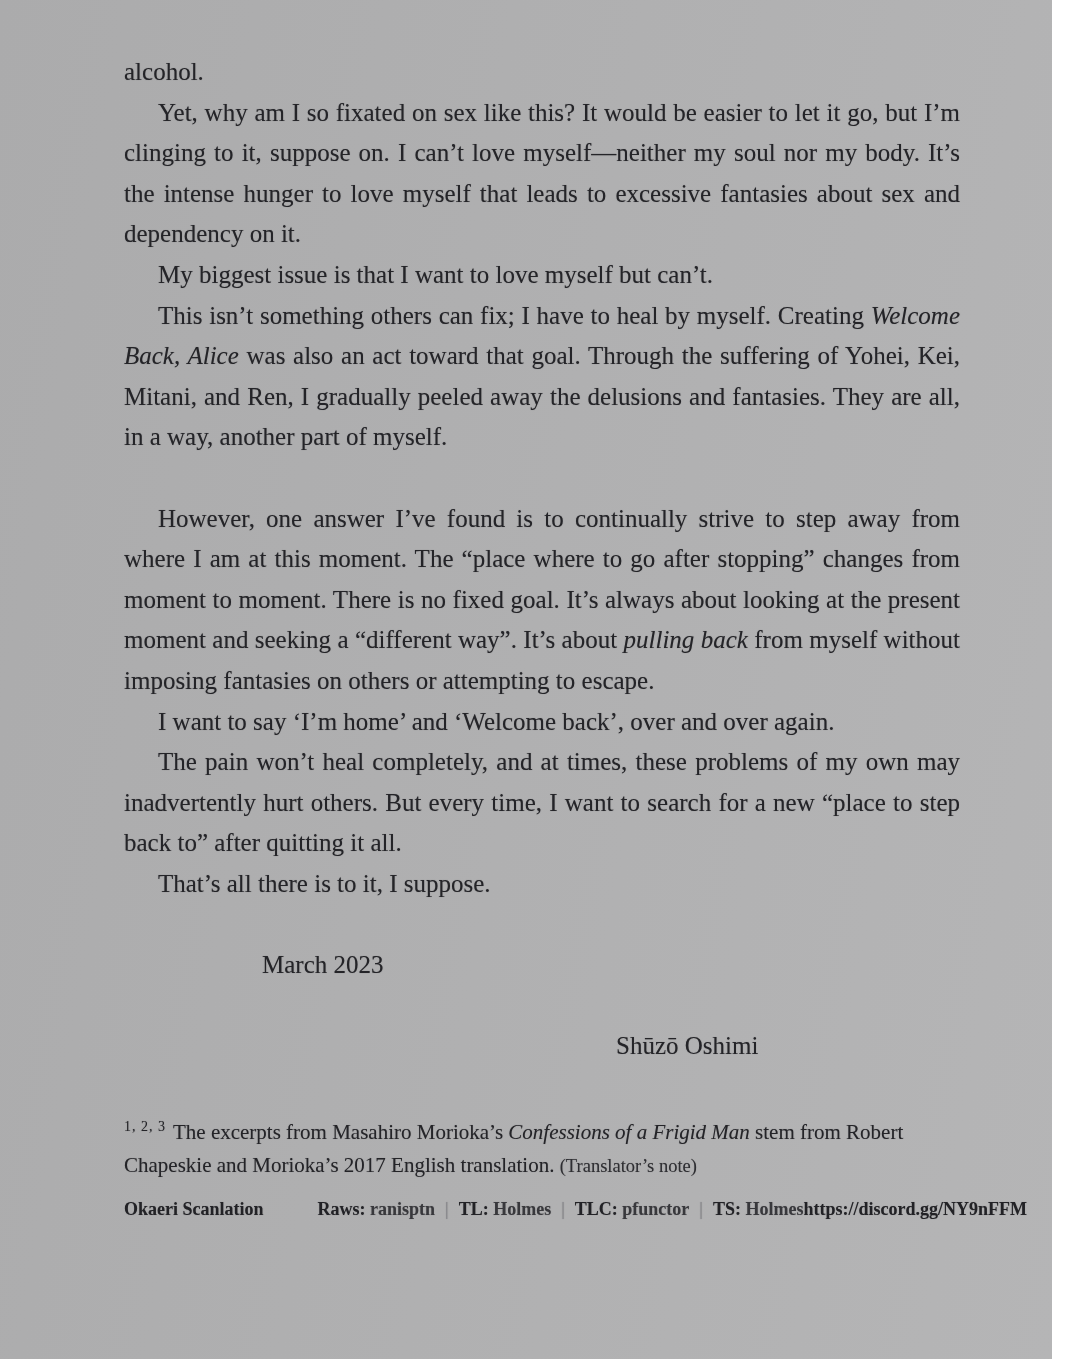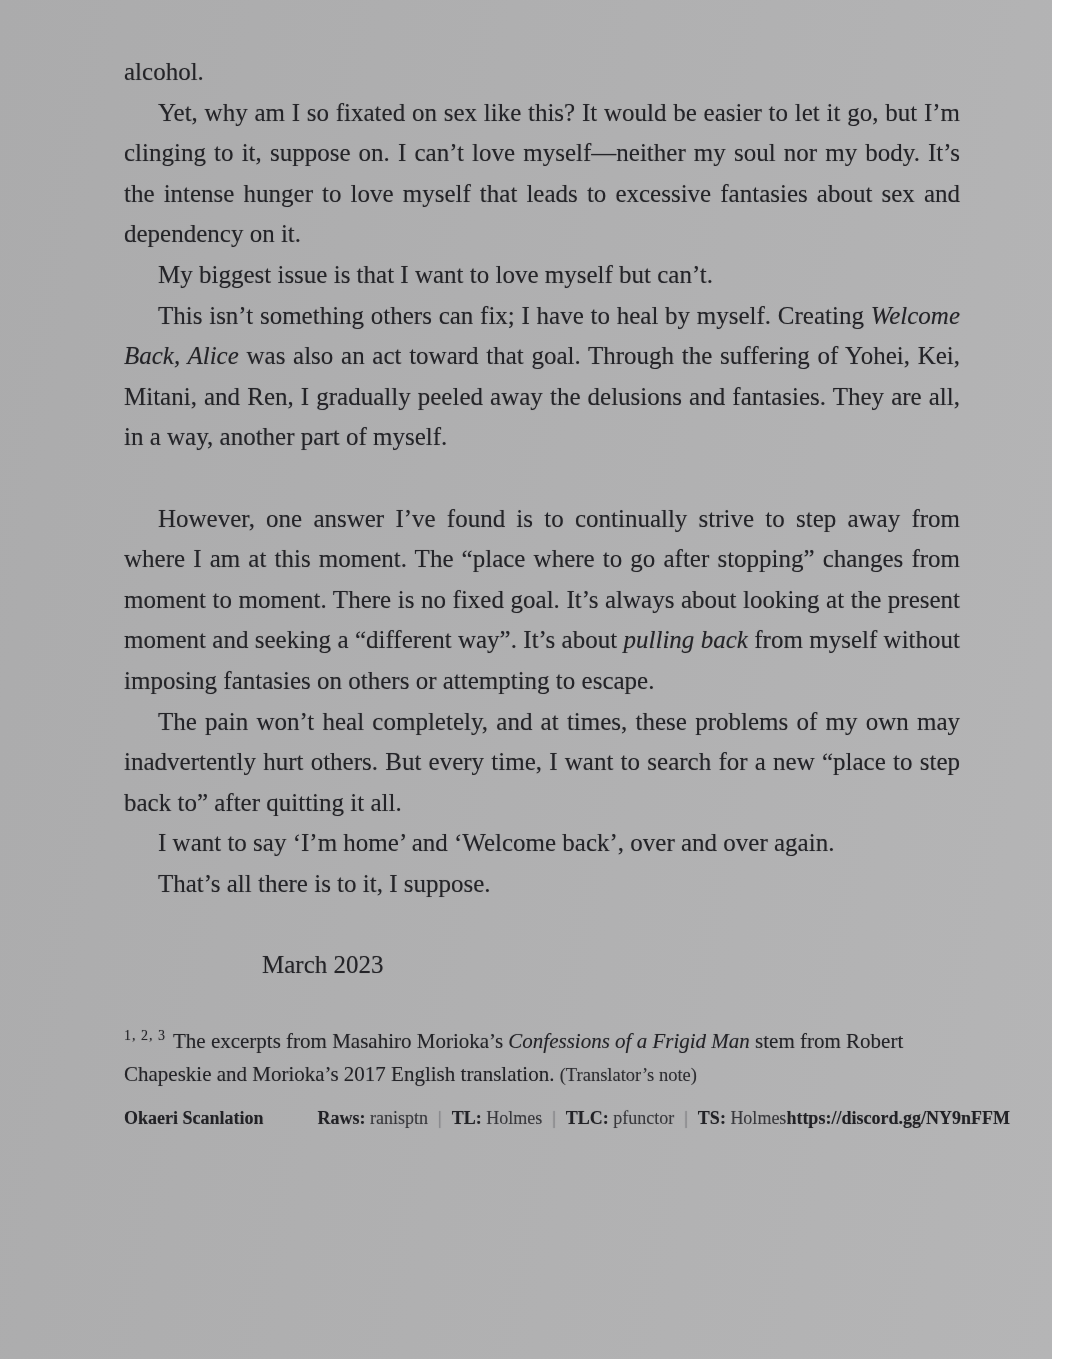--- a/index.html
+++ b/index.html
@@ -21,20 +21,21 @@
     text-align: justify;
     text-shadow: 0 0 1px rgba(40,40,44,0.35);
   }
   .body-text p { margin: 0; text-indent: 34px; }
   .body-text p.no-indent { text-indent: 0; }
   .blank-line { height: 40.6px; }
   .it { font-style: italic; }
   .date-line { text-indent: 0 !important; padding-left: 138px; text-align: left; }
   .sig-line { text-indent: 0 !important; padding-left: 492px; text-align: left; }
   .footnote {
+    margin-top: 50px;
     font-size: 21px;
     line-height: 31px;
     text-align: left;
     text-shadow: 0 0 1px rgba(40,40,44,0.3);
   }
   .fn-markers {
     font-size: 14px;
     position: relative;
     top: -8px;
     margin-right: 7px;
@@ -51,21 +52,21 @@
     text-shadow: 0 0 1px rgba(40,40,44,0.3);
     white-space: nowrap;
   }
   .footer .group-name { font-weight: bold; }
   .footer .credits {
     margin-left: 54px;
     display: flex;
     align-items: baseline;
   }
   .footer .credit-label { font-weight: bold; }
-  .footer .credit-value { font-weight: normal; color: #38383c; }
+  .footer .credit-value { font-weight: bold; color: #38383c; }
   .footer .sep { color: #85858a; padding: 0 10px; font-weight: normal; }
   .footer .discord-link {
     margin-left: auto;
     font-weight: bold;
     color: #222226;
     text-decoration: none;
   }
 </style>
 </head>
 <body>
@@ -80,32 +81,33 @@
 
       <p>My biggest issue is that I want to love myself but can’t.</p>
 
       <p><span>This isn’t something others can fix; I have to heal by myself. Creating </span><span class="it">Welcome Back, Alice</span><span> was also an act toward that goal. Through the suffering of Yohei, Kei, Mitani, and Ren, I gradually peeled away the delusions and fantasies. They are all, in a way, another part of myself.</span></p>
 
       <div class="blank-line"></div>
 
 
       <p><span>However, one answer I’ve found is to continually strive to step away from where I am at this moment. The “place where to go after stopping” changes from moment to moment. There is no fixed goal. It’s always about looking at the present moment and seeking a “different way”. It’s about </span><span class="it">pulling back</span><span> from myself without imposing fantasies on others or attempting to escape.</span></p>
 
+      <p>I want to say ‘I’m home’ and ‘Welcome back’, over and over again.</p>
+
       <p>The pain won’t heal completely, and at times, these problems of my own may inadvertently hurt others. But every time, I want to search for a new “place to step back to” after quitting it all.</p>
-
-      <p>I want to say ‘I’m home’ and ‘Welcome back’, over and over again.</p>
 
       <p>That’s all there is to it, I suppose.</p>
 
       <div class="blank-line"></div>
 
       <p class="date-line">March 2023</p>
 
       <div class="blank-line"></div>
 
+      <p class="sig-line">Shūzō Oshimi</p>
     </div>
 
     <div class="footnote">
       <span class="fn-markers">1, 2, 3</span><span>The excerpts from Masahiro Morioka’s </span><span class="it">Confessions of a Frigid Man</span><span> stem from Robert Chapeskie and Morioka’s 2017 English translation. </span><span class="fn-note">(Translator’s note)</span>
     </div>
   </div>
 
   <div class="footer">
     <span class="group-name">Okaeri Scanlation</span>
     <span class="credits">

